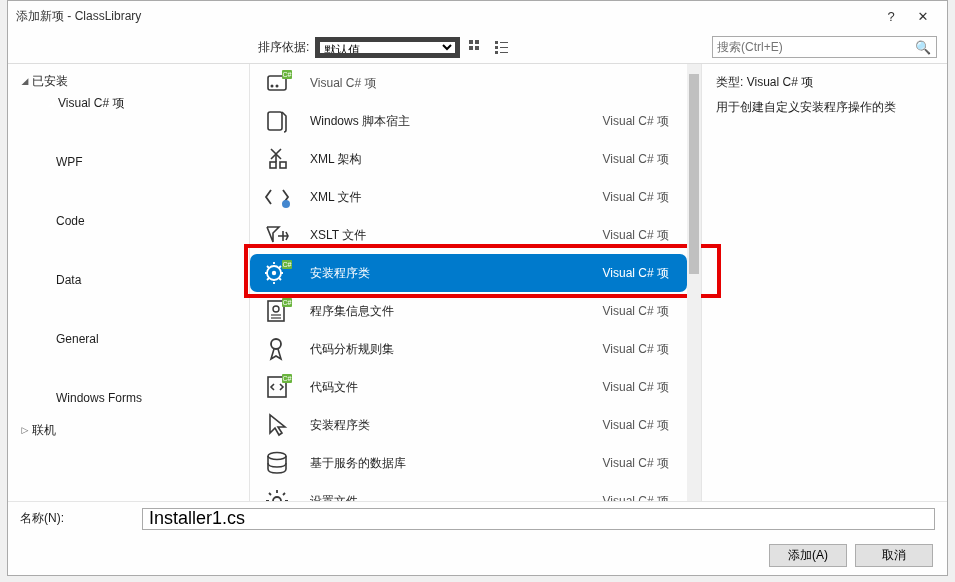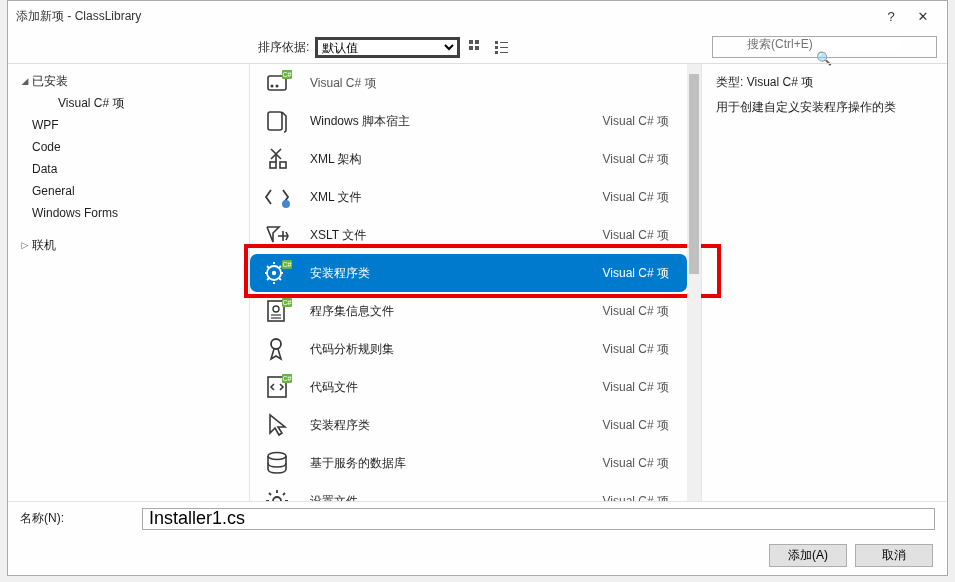--- a/index.html
+++ b/index.html
@@ -3,33 +3,33 @@
   <meta charset="utf-8">
   <style>
     * { box-sizing: border-box; margin: 0; padding: 0; font-family: "Microsoft YaHei", "Segoe UI", sans-serif; }
     body { width: 955px; height: 582px; background: #f0f0f0; overflow: hidden; font-size: 12px; color: #1e1e1e; }
     .dialog { position: absolute; left: 7px; top: 0; width: 941px; height: 576px; background: #fefefe; border: 1px solid #aaa; display: flex; flex-direction: column; }
     .titlebar { height: 30px; display: flex; align-items: center; padding: 0 8px; background: #fefefe; justify-content: center; }
     .titlebar .title { flex: 1; font-size: 12px; color: #333; }
     .titlebar .btn { width: 32px; text-align: center; font-size: 13px; color: #333; cursor: pointer; }
     .toolbar { height: 32px; display: flex; align-items: center; padding: 0 10px 0 250px; gap: 6px; background: #fefefe; }
     .toolbar .sort-label { font-size: 12px; color: #1e1e1e; }
-    .toolbar select { width: 145px; height: 21px; font-size: 12px; border: 3px solid #404040; background: #fff; }
+    .toolbar select { width: 145px; height: 21px; font-size: 12px; border: 5px solid #404040; background: #fff; }
     .toolbar .viewbtn { display: inline-flex; width: 20px; height: 20px; align-items: center; justify-content: center; }
     .toolbar .spacer { flex: 1; }
-    .toolbar .search { width: 225px; height: 22px; border: 1px solid #aaa; display: flex; align-items: center; padding: 0 4px; flex-direction: column; }
+    .toolbar .search { width: 225px; height: 22px; border: 1px solid #aaa; display: flex; align-items: center; padding: 0 4px; }
     .toolbar .search input { flex: 1; border: none; outline: none; font-size: 12px; color: #666; }
     .toolbar .search .sicon { font-size: 13px; color: #555; }
     .body { flex: 1; display: flex; min-height: 0; border-top: 1px solid #ddd; }
     .left { width: 242px; border-right: 1px solid #e5e5e5; padding: 6px 0; }
     .tree-item { display: flex; align-items: center; height: 22px; font-size: 12px; cursor: pointer; }
     .tree-item .arrow { width: 14px; text-align: center; font-size: 9px; color: #606060; }
     .tree-item.pad1 { padding-left: 10px; }
     .tree-item.pad2 { padding-left: 28px; }
-    .tree-item.pad3 { padding-left: 24px; }
+    .tree-item.pad3 { padding-left: 48px; margin-top: 37px; }
     .tree-item.selected-wrap { margin: 0 4px; }
     .center { flex: 1; position: relative; display: flex; }
     .list { flex: 1; overflow: hidden; }
     .row { height: 38px; display: flex; align-items: center; padding: 0 12px; position: relative; }
     .row .icon { width: 32px; height: 28px; display: flex; align-items: center; justify-content: center; margin-right: 16px; }
     .row .name { flex: 1; font-size: 12px; }
     .row .category { font-size: 12px; color: #555; margin-right: 6px; }
     .row.selected { background: #007acc; color: #fff; border-radius: 7px; }
     .row.selected .category { color: #fff; }
     .highlight-box { position: absolute; border: 4px solid #e60000; pointer-events: none; left: -6px; right: -20px; }

